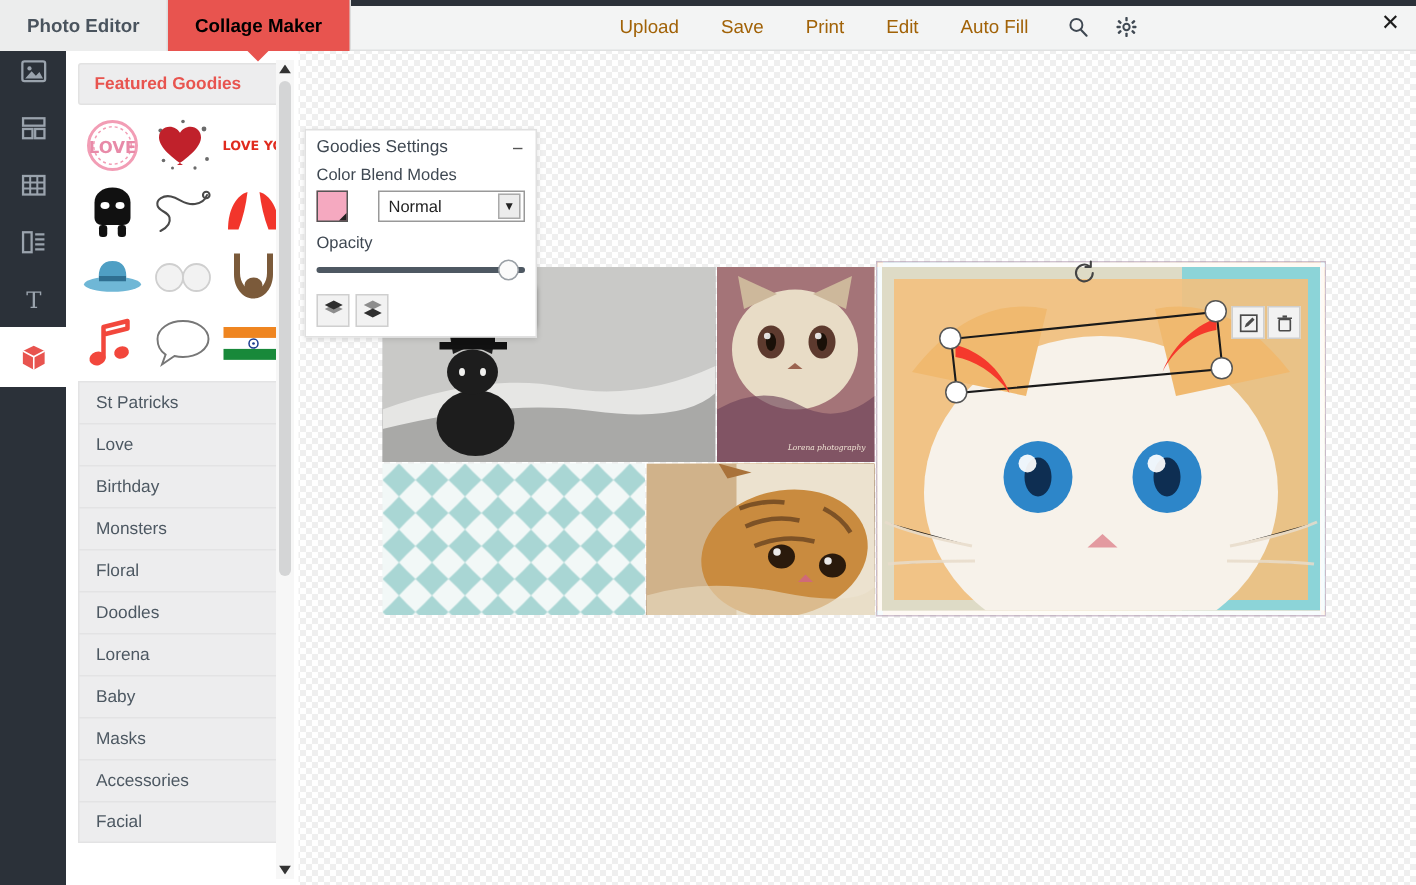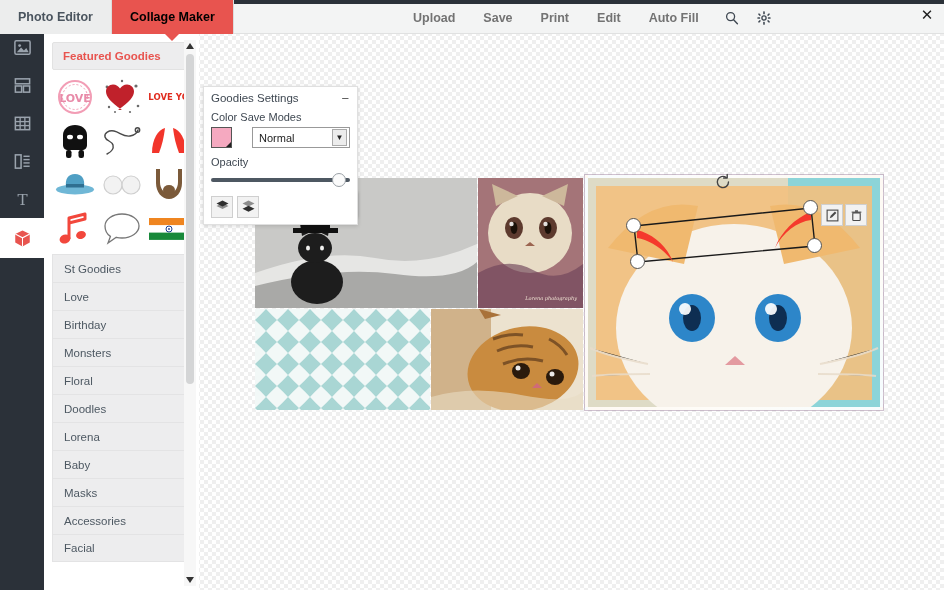--- a/index.html
+++ b/index.html
@@ -44,22 +44,22 @@
     border-top: 7px solid #e8544f;
   }
 
   .toolbar {
     position: absolute; left: 199px; top: 2px; right: 0; height: 32px;
     background: #f3f4f4; border-bottom: 1px solid #e0e1e1;
     display: flex; align-items: center; z-index: 30;
   }
   .tb-items { display: flex; align-items: center; margin-left: 200px; }
   .tb-item {
-    font-size: 12.5px; color: #737373; padding: 0 14px; cursor: pointer;
-    line-height: 30px; white-space: nowrap; font-weight: bold;
+    font-size: 12.5px; color: #a16207; padding: 0 14px; cursor: pointer;
+    line-height: 30px; white-space: nowrap;
   }
   .tb-icon {
     width: 26px; height: 30px; display: flex; align-items: center;
     justify-content: center; cursor: pointer; margin-left: 6px;
   }
   .tb-icon svg { display: block; }
 
   .closebtn {
     position: absolute; right: 6px; top: 4px; width: 22px; height: 22px;
     display: flex; align-items: center; justify-content: center;
@@ -403,21 +403,21 @@
           <rect x="2" y="4" width="40" height="7.3" fill="#ef8520"></rect>
           <rect x="2" y="11.3" width="40" height="7.3" fill="#fff"></rect>
           <rect x="2" y="18.6" width="40" height="7.3" fill="#18893a"></rect>
           <circle cx="22" cy="15" r="3" fill="none" stroke="#1b3d8f" stroke-width="1"></circle>
           <circle cx="22" cy="15" r="0.9" fill="#1b3d8f"></circle>
         </svg>
       </div>
     </div>
 
     <div class="cat-list">
-      <div class="cat">St Goodies</div>
+      <div class="cat">St Patricks</div>
       <div class="cat">Love</div>
       <div class="cat">Birthday</div>
       <div class="cat">Monsters</div>
       <div class="cat">Floral</div>
       <div class="cat">Doodles</div>
       <div class="cat">Lorena</div>
       <div class="cat">Baby</div>
       <div class="cat">Masks</div>
       <div class="cat">Accessories</div>
       <div class="cat">Facial</div>
@@ -599,21 +599,21 @@
       </svg>
     </div>
   </div>
 
   <div class="gpanel">
     <div class="gp-head">
       <span>Goodies Settings</span>
       <span class="gp-min">−</span>
     </div>
     <div class="gp-body">
-      <div class="gp-label">Color Save Modes</div>
+      <div class="gp-label">Color Blend Modes</div>
       <div class="gp-row">
         <div class="swatch"></div>
         <div class="gp-select">
           <span>Normal</span>
           <span class="gp-arrow">▼</span>
         </div>
       </div>
 
       <div class="gp-label" style="margin-top:8px;">Opacity</div>
       <div class="gp-slider">

